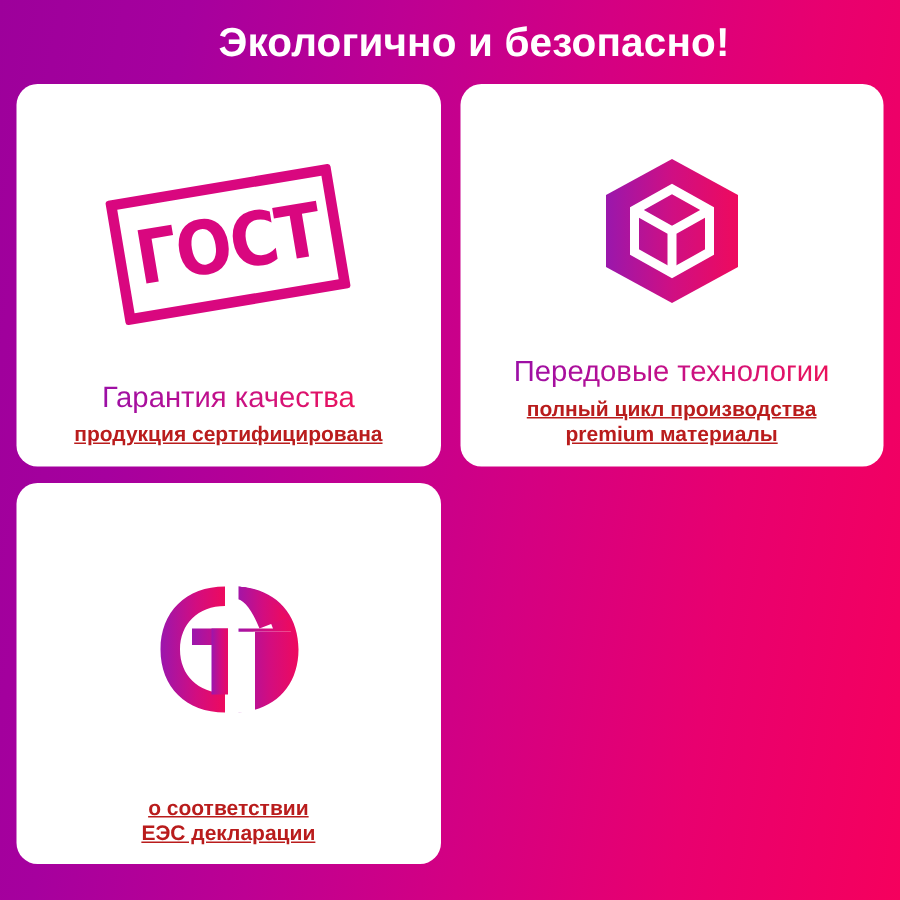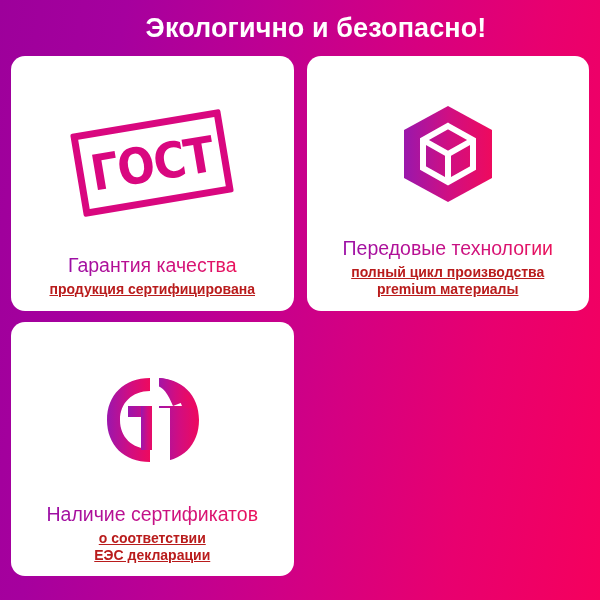--- a/index.html
+++ b/index.html
@@ -157,20 +157,19 @@
 
         <path fill="url(#gradStb)" d="M60,6 C86,6 103,23 103,48 C103,73 86,90 60,90 L60,6 Z
           M73,19 L73,36 L98,36 C95,27 86,20 73,19 Z"></path>
         <rect x="60" y="36" width="14" height="54" fill="#ffffff"></rect>
         <path fill="url(#gradStb)" d="M60,6 L60,36 L99,36 C96,19 80,6 60,6 Z"></path>
         <path fill="#ffffff" d="M60,6 L60,34 L86,34 C80,18 72,8 60,6 Z"></path>
         <path fill="url(#gradStb)" d="M60,6 C74,6 88,14 95,27 L77,34 C72,22 67,14 60,14 Z"></path>
         <rect x="56" y="4" width="7" height="88" fill="#ffffff"></rect>
       </svg>
     </div>
-    <div class="card-heading">Наличие сертификатов</div>
     <div class="card-body">
       <span>о соответствии</span>
       <span>ЕЭС декларации</span>
     </div>
   </div>
 
 </div>
 
 </body></html>

